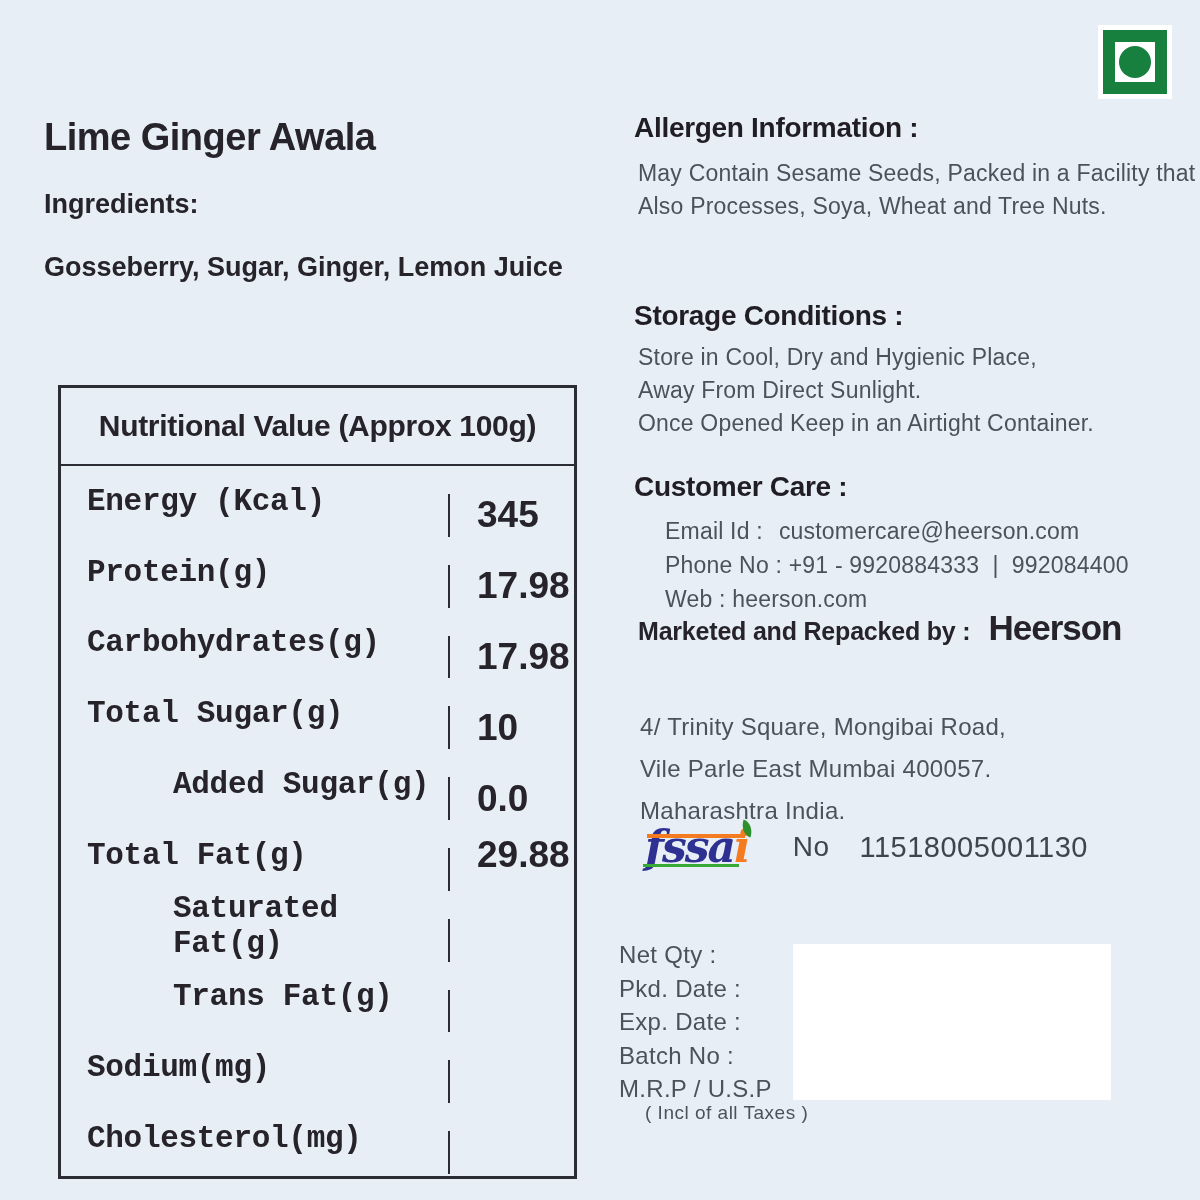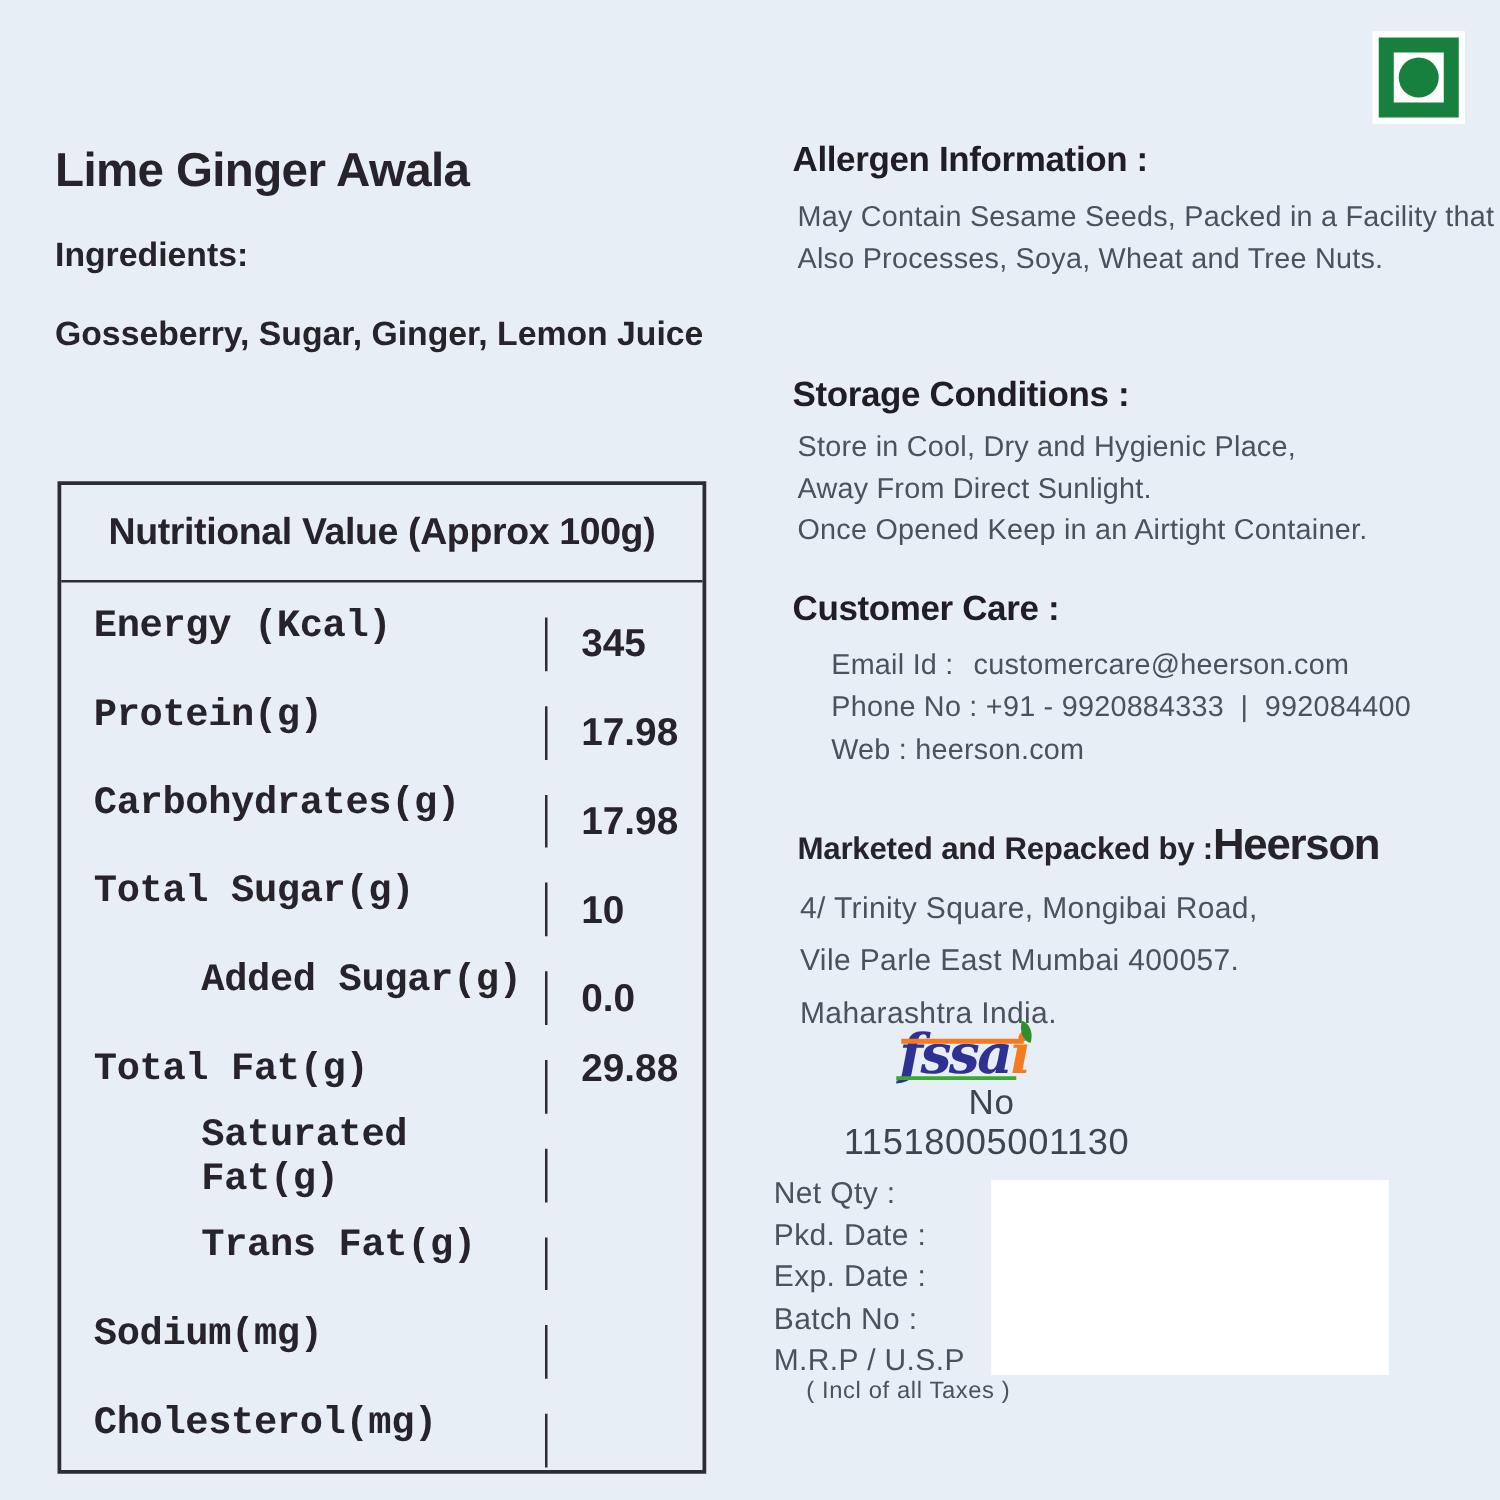--- a/index.html
+++ b/index.html
@@ -32,41 +32,41 @@
     position: absolute; left: 44px; top: 189px;
     font-size: 27px; font-weight: bold;
   }
   .ing-text {
     position: absolute; left: 44px; top: 252px;
     font-size: 27px; font-weight: bold;
   }
 
   
   .nt {
-    position: absolute; left: 46px; top: 385px;
+    position: absolute; left: 58px; top: 385px;
     width: 519px; height: 794px;
     border: 3px solid #2c2c34;
   }
   .nt-header {
     height: 78px; border-bottom: 2px solid #2c2c34;
     display: flex; align-items: center; justify-content: center;
     font-size: 30px; font-weight: bold; letter-spacing: -0.3px;
   }
   .nt-body { height: 708px; display: flex; flex-direction: column; }
   .nt-row { height: 70.8px; display: flex; }
   .nt-label {
     width: 387px; padding-left: 26px;
     display: flex; align-items: center;
     font-size: 31px; font-weight: bold; letter-spacing: -0.3px; font-family: Liberation Mono, monospace;
   }
   .nt-row.indent .nt-label { padding-left: 112px; }
   .nt-value {
     flex: 1; border-left: 2px solid #2c2c34; padding-left: 27px;
     display: flex; align-items: center;
-    font-size: 31px; font-weight: bold; margin-top: 28px;
+    font-size: 37px; font-weight: bold; margin-top: 28px;
   }
   .nt-value.raised span { transform: translateY(-14px); display: inline-block; }
 
   
   .r-heading {
     position: absolute; left: 634px;
     font-size: 28px; font-weight: bold; letter-spacing: -0.3px; color: #201d25;
   }
   .r-body {
     position: absolute; left: 638px;
@@ -74,35 +74,35 @@
   }
   #allergen-heading { top: 112px; }
   #allergen-body { top: 157px; }
   #storage-heading { top: 300px; }
   #storage-body { top: 341px; }
   #care-heading { top: 471px; }
   #care-body { top: 514px; line-height: 34px; margin-left: 27px; }
   .care-gap { margin-left: 16px; }
 
   .marketed {
-    position: absolute; left: 638px; top: 656px;
-    display: flex; align-items: baseline; gap: 0;
+    position: absolute; left: 638px; top: 608px;
+    display: flex; align-items: baseline; gap: 18px;
   }
   .marketed-label { font-size: 25px; font-weight: bold; letter-spacing: -0.2px; }
   .brand { font-size: 35px; font-weight: bold; letter-spacing: -1px; }
 
   .address {
     position: absolute; left: 640px; top: 706px;
     font-size: 24px; color: #4a525b; line-height: 42px; letter-spacing: 0.3px;
   }
 
   
   .fssai-row {
     position: absolute; left: 645px; top: 822px; height: 50px;
-    display: flex; align-items: center; flex-direction: column;
+    display: flex; align-items: center;
   }
   .fssai-logo {
     position: relative;
     font-family: "DejaVu Serif", serif; font-style: italic; font-weight: bold;
     font-size: 44px; line-height: 44px; color: #2e3192; letter-spacing: -2px;
     padding: 0 6px 0 0;
   }
   .fssai-logo .fssai-i { color: #f47b20; }
   .fssai-bar-top {
     position: absolute; left: 2px; right: 10px; top: 9px; height: 3.5px;

